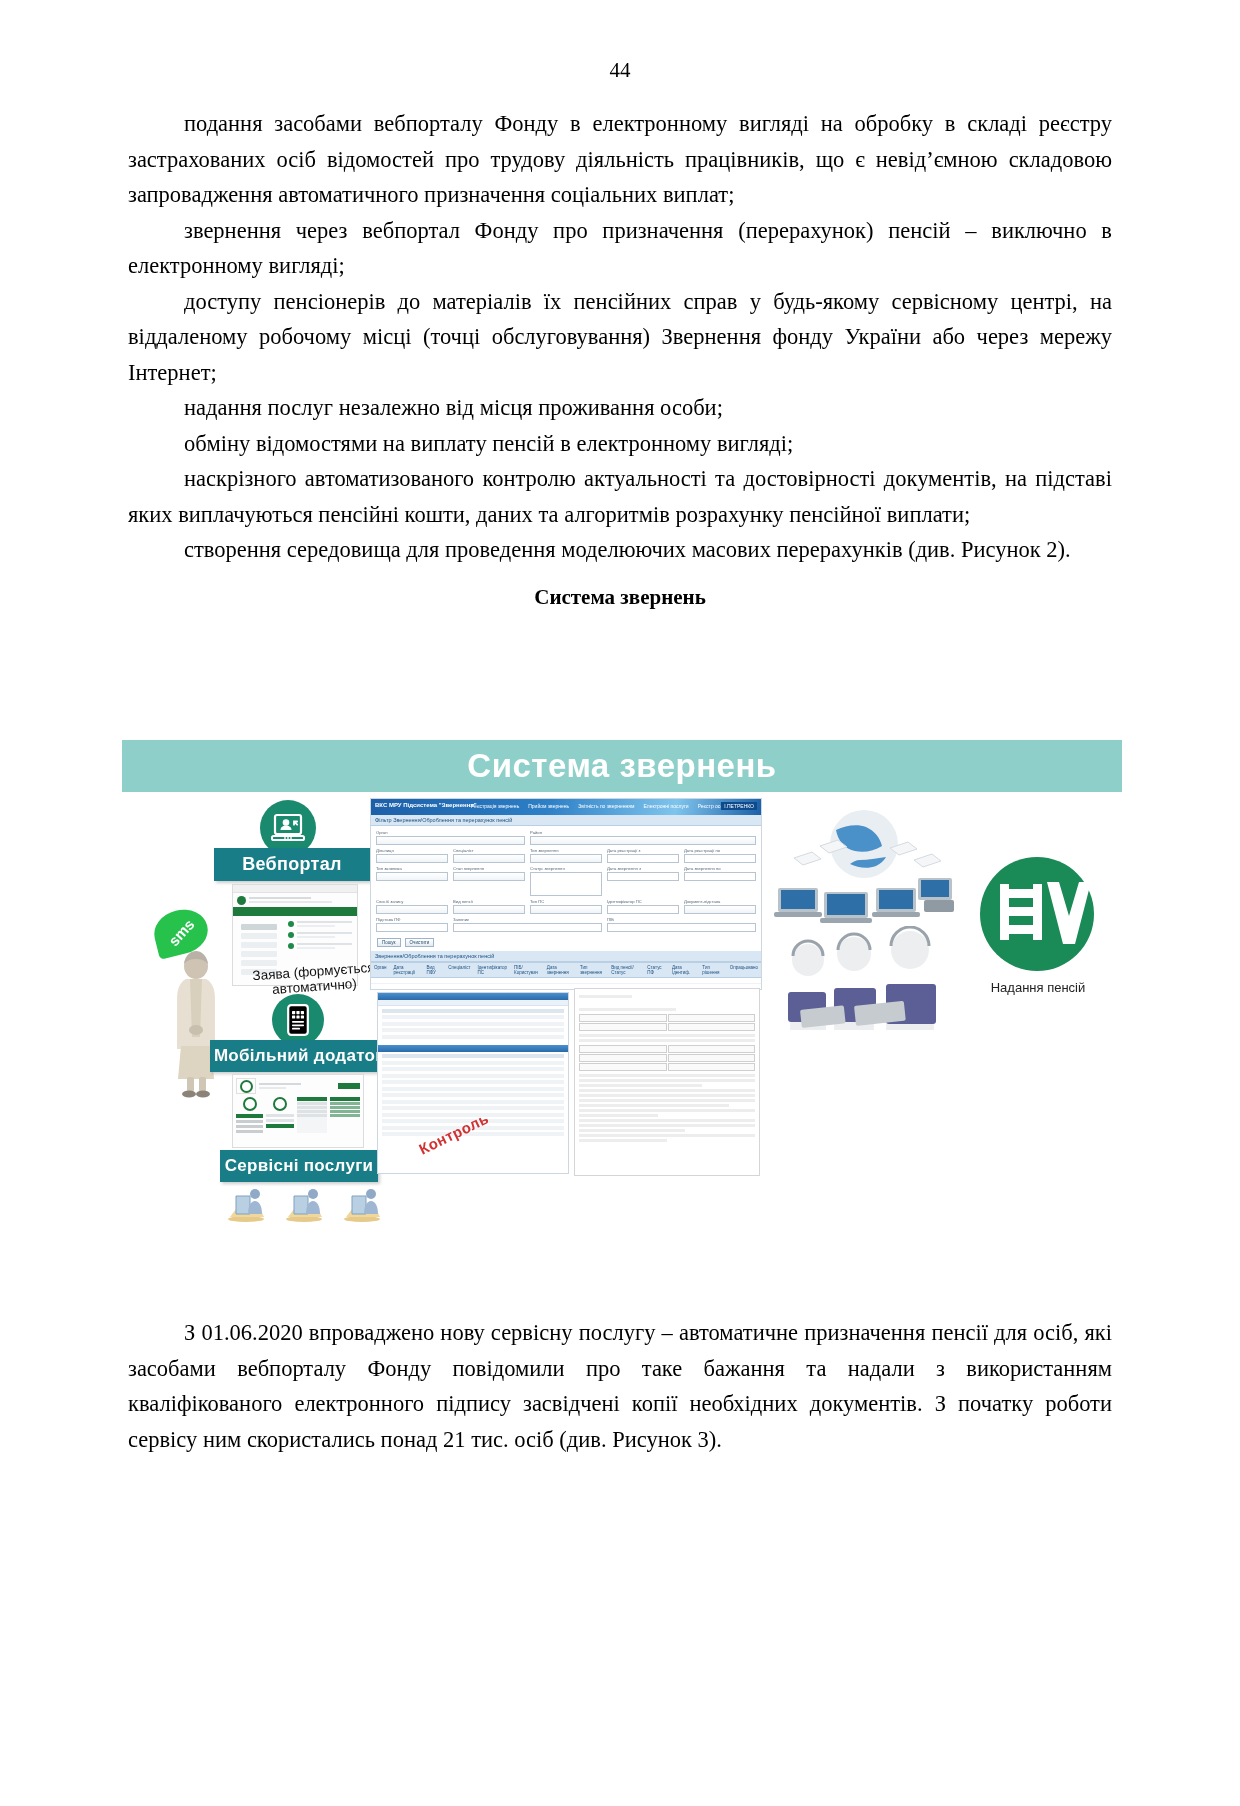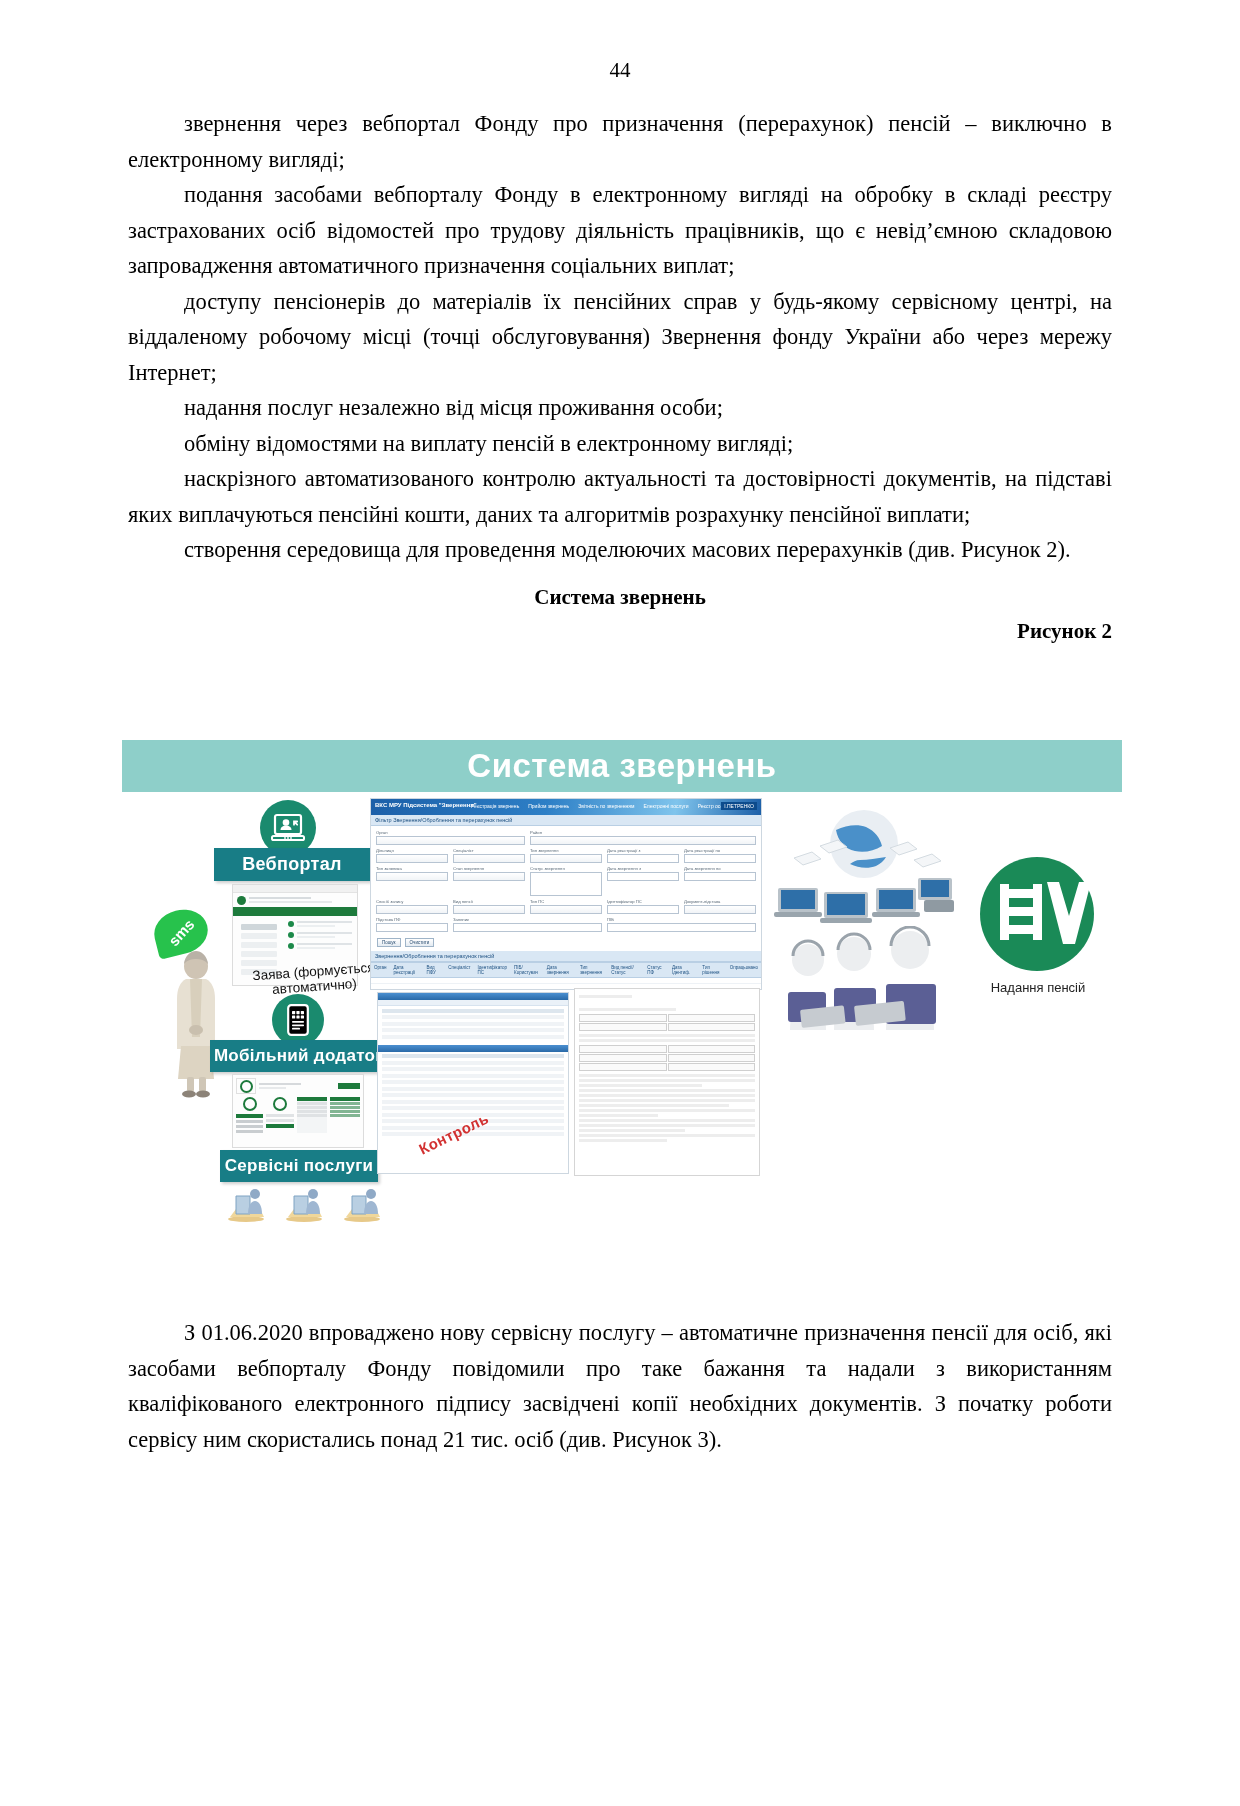--- a/index.html
+++ b/index.html
@@ -248,30 +248,29 @@
   }
 </style>
 </head>
 <body>
 
 <div class="page">
 
   <div class="page-number">44</div>
 
   <div class="content">
+    <p class="body-par">подання засобами вебпорталу Фонду в електронному вигляді на обробку в складі реєстру застрахованих осіб відомостей про трудову діяльність працівників, що є невід’ємною складовою запровадження автоматичного призначення соціальних виплат;</p>
     <p class="body-par">звернення через вебпортал Фонду про призначення (перерахунок) пенсій – виключно в електронному вигляді;</p>
-    <p class="body-par">подання засобами вебпорталу Фонду в електронному вигляді на обробку в складі реєстру застрахованих осіб відомостей про трудову діяльність працівників, що є невід’ємною складовою запровадження автоматичного призначення соціальних виплат;</p>
     <p class="body-par">доступу пенсіонерів до матеріалів їх пенсійних справ у будь-якому сервісному центрі, на віддаленому робочому місці (точці обслуговування) Звернення фонду України або через мережу Інтернет;</p>
     <p class="body-par">надання послуг незалежно від місця проживання особи;</p>
     <p class="body-par">обміну відомостями на виплату пенсій в електронному вигляді;</p>
     <p class="body-par">наскрізного автоматизованого контролю актуальності та достовірності документів, на підставі яких виплачуються пенсійні кошти, даних та алгоритмів розрахунку пенсійної виплати;</p>
     <p class="body-par">створення середовища для проведення моделюючих масових перерахунків (див. Рисунок 2).</p>
 
     <div class="caption-center">Система звернень</div>
-    <div class="caption-right">Рисунок 2</div>
   </div>
 
   <div class="figure">
 
     <div class="fig-banner">
       <span>Система звернень</span>
     </div>
 
     <div class="fig-left">
 

